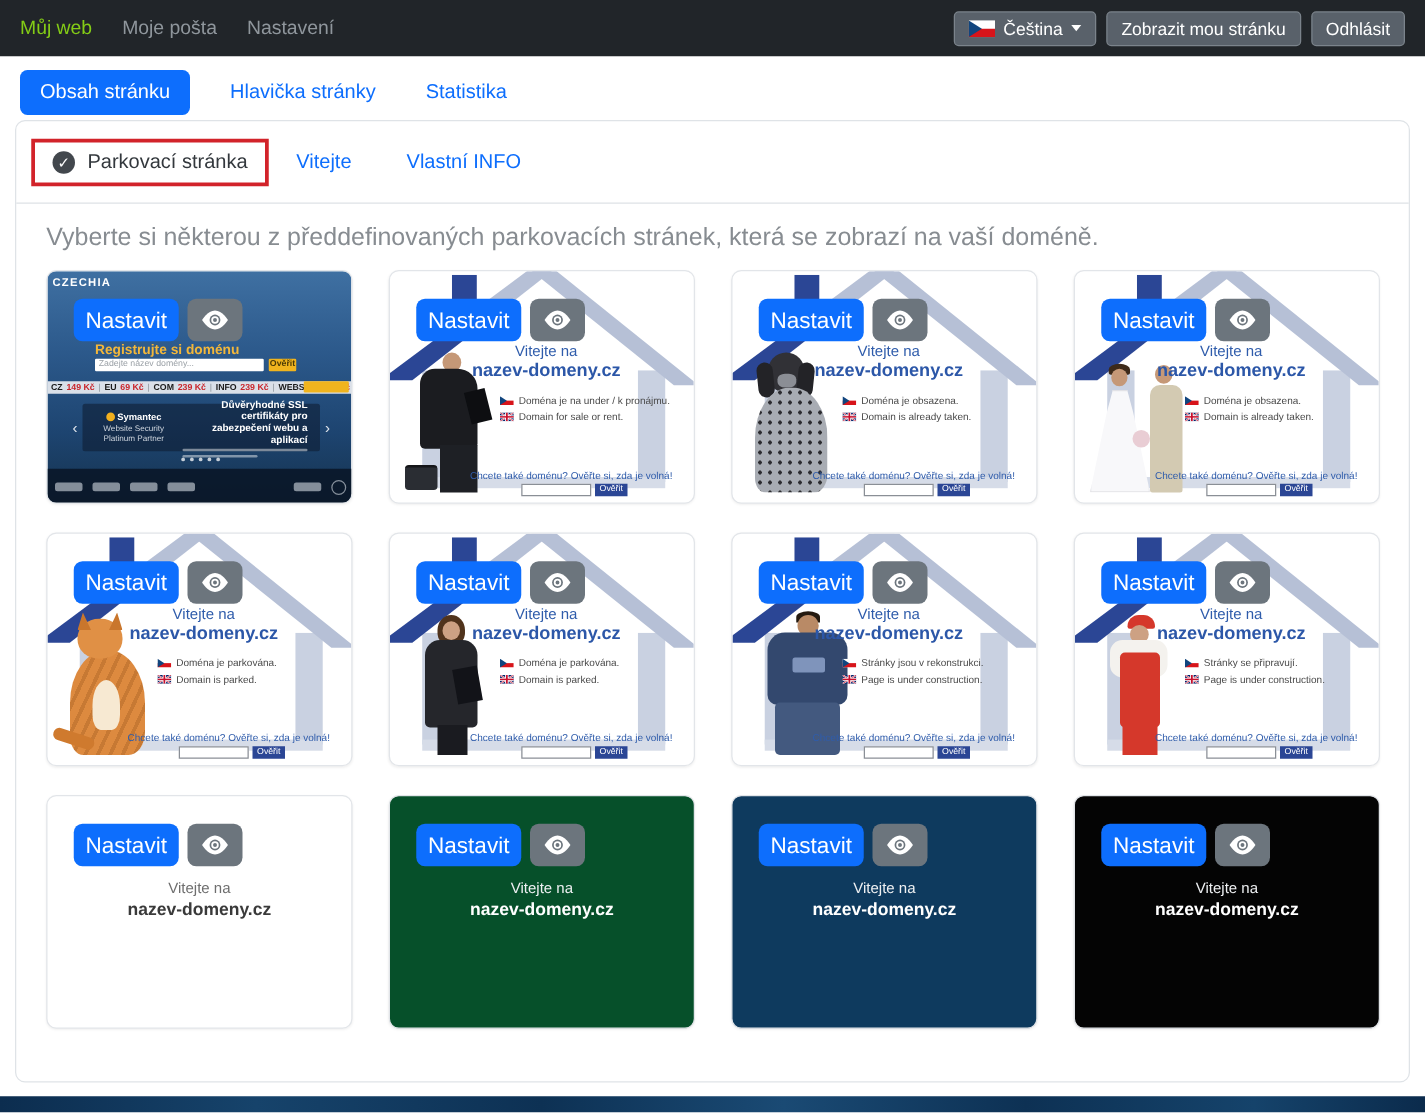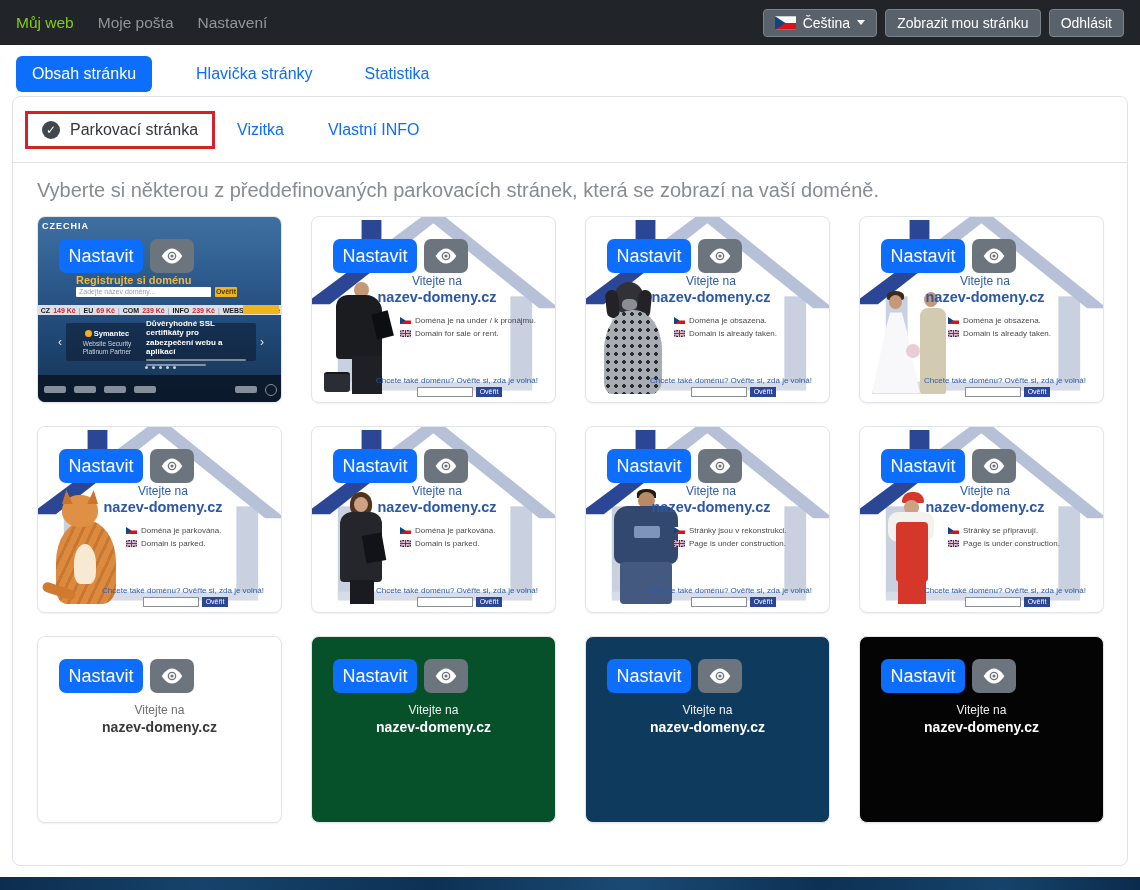--- a/index.html
+++ b/index.html
@@ -16,21 +16,21 @@
   .nav-btn { background:#59616a; border:1px solid #7b838b; color:#fff; font-size:14px;
     padding:5px 11px; border-radius:4px; display:inline-flex; align-items:center; gap:7px; cursor:pointer;
     font-family:inherit; }
   .caret { width:0; height:0; border-left:4px solid transparent; border-right:4px solid transparent;
     border-top:5px solid #fff; display:inline-block; }
 
   
   .tabs { padding:11px 16px 4px; display:flex; align-items:center; }
   .tab-pill { background:#0d6efd; color:#fff; font-size:16px; padding:9px 16px; border-radius:6px;
     border:none; cursor:pointer; font-family:inherit; }
-  .tab-link { color:#0d6efd; font-size:16px; margin-left:36px; text-decoration:none; cursor:pointer; padding:9px 8px; }
+  .tab-link { color:#0d6efd; font-size:16px; margin-left:24px; text-decoration:none; cursor:pointer; padding:9px 8px; }
 
   
   .panel { margin:0 12px; background:#fff; border:1px solid #dfe3e7; border-radius:8px; min-height:770px; }
   .subtabs { display:flex; align-items:center; padding:14px 12px 13px; border-bottom:1px solid #dee2e6; }
   .subtab-active-box { display:inline-flex; align-items:center; gap:10px; border:3px solid #d2232a;
     background:#fff; padding:7px 14px; margin-right:22px; cursor:pointer; }
   .check-circle { width:18px; height:18px; border-radius:50%; background:#42474d; color:#fff;
     font-size:12px; line-height:18px; text-align:center; font-weight:bold; }
   .subtab-label { font-size:16px; color:#33383d; }
   .subtab-link { color:#0d6efd; font-size:16px; text-decoration:none; cursor:pointer; margin-right:44px; }
@@ -134,21 +134,21 @@
   .site-tag { position:absolute; right:2px; top:88px; width:36px; height:9px; background:#f0b41e; border-radius:1px; }
   .site-banner { position:absolute; left:28px; top:106px; width:190px; height:38px; background:rgba(12,26,46,.55);
     border-radius:2px; display:flex; align-items:center; padding:0 10px; gap:8px; }
   .chev { color:#dfe5ec; font-size:12px; line-height:12px; }
   .chev.l { position:absolute; left:-8px; } .chev.r { position:absolute; right:-8px; }
   .banner-left { width:62px; text-align:center; }
   .sym { color:#fff; font-size:7.5px; font-weight:bold; display:flex; align-items:center; justify-content:center; gap:2px; }
   .sym-dot { width:7px; height:7px; border-radius:50%; background:#f2b01e; display:inline-block; }
   .sym-sub { color:#cdd4dd; font-size:6.5px; line-height:7.5px; margin-top:2px; }
   .banner-right { flex:1; }
-  .banner-title { color:#fff; font-size:8px; font-weight:bold; line-height:9.5px; }
+  .banner-title { color:#fff; font-size:8px; font-weight:bold; line-height:9.5px;text-align:right; }
   .micro-bar { height:2px; background:rgba(255,255,255,.45); border-radius:1px; margin-top:2.5px; }
   .micro-bar.short { width:60%; }
   .dots { position:absolute; left:0; top:149px; width:245px; display:flex; justify-content:center; gap:4px; }
   .dots span { width:3px; height:3px; border-radius:50%; background:rgba(255,255,255,.75); }
   .site-footer { position:absolute; left:0; top:158px; width:245px; height:29px; background:rgba(8,20,35,.82);
     display:flex; align-items:center; gap:8px; padding:0 6px; }
   .logo-blob { width:22px; height:7px; background:#aeb6bf; opacity:.75; border-radius:2px; }
   .logo-blob.round { width:12px; height:12px; border-radius:50%; background:transparent; border:1.5px solid #aeb6bf; }
   .site-footer .push { margin-left:auto; }
 
@@ -186,21 +186,21 @@
   <a class="tab-link">Hlavička stránky</a>
   <a class="tab-link">Statistika</a>
 </div>
 
 <div class="panel">
   <div class="subtabs">
     <span class="subtab-active-box">
       <span class="check-circle">✓</span>
       <span class="subtab-label">Parkovací stránka</span>
     </span>
-    <a class="subtab-link">Vizitka</a>
+    <a class="subtab-link">Vitejte</a>
     <a class="subtab-link">Vlastní INFO</a>
   </div>
   <div class="description">Vyberte si některou z předdefinovaných parkovacích stránek, která se zobrazí na vaší doméně.</div>
   <div class="grid">
       <div class="card">
     <div class="site-bg">
       <div class="site-logo">CZECHIA</div>
       <div class="site-heading">Registrujte si doménu</div>
       <div class="site-search">
         <span class="site-input">Zadejte název domény...</span>

